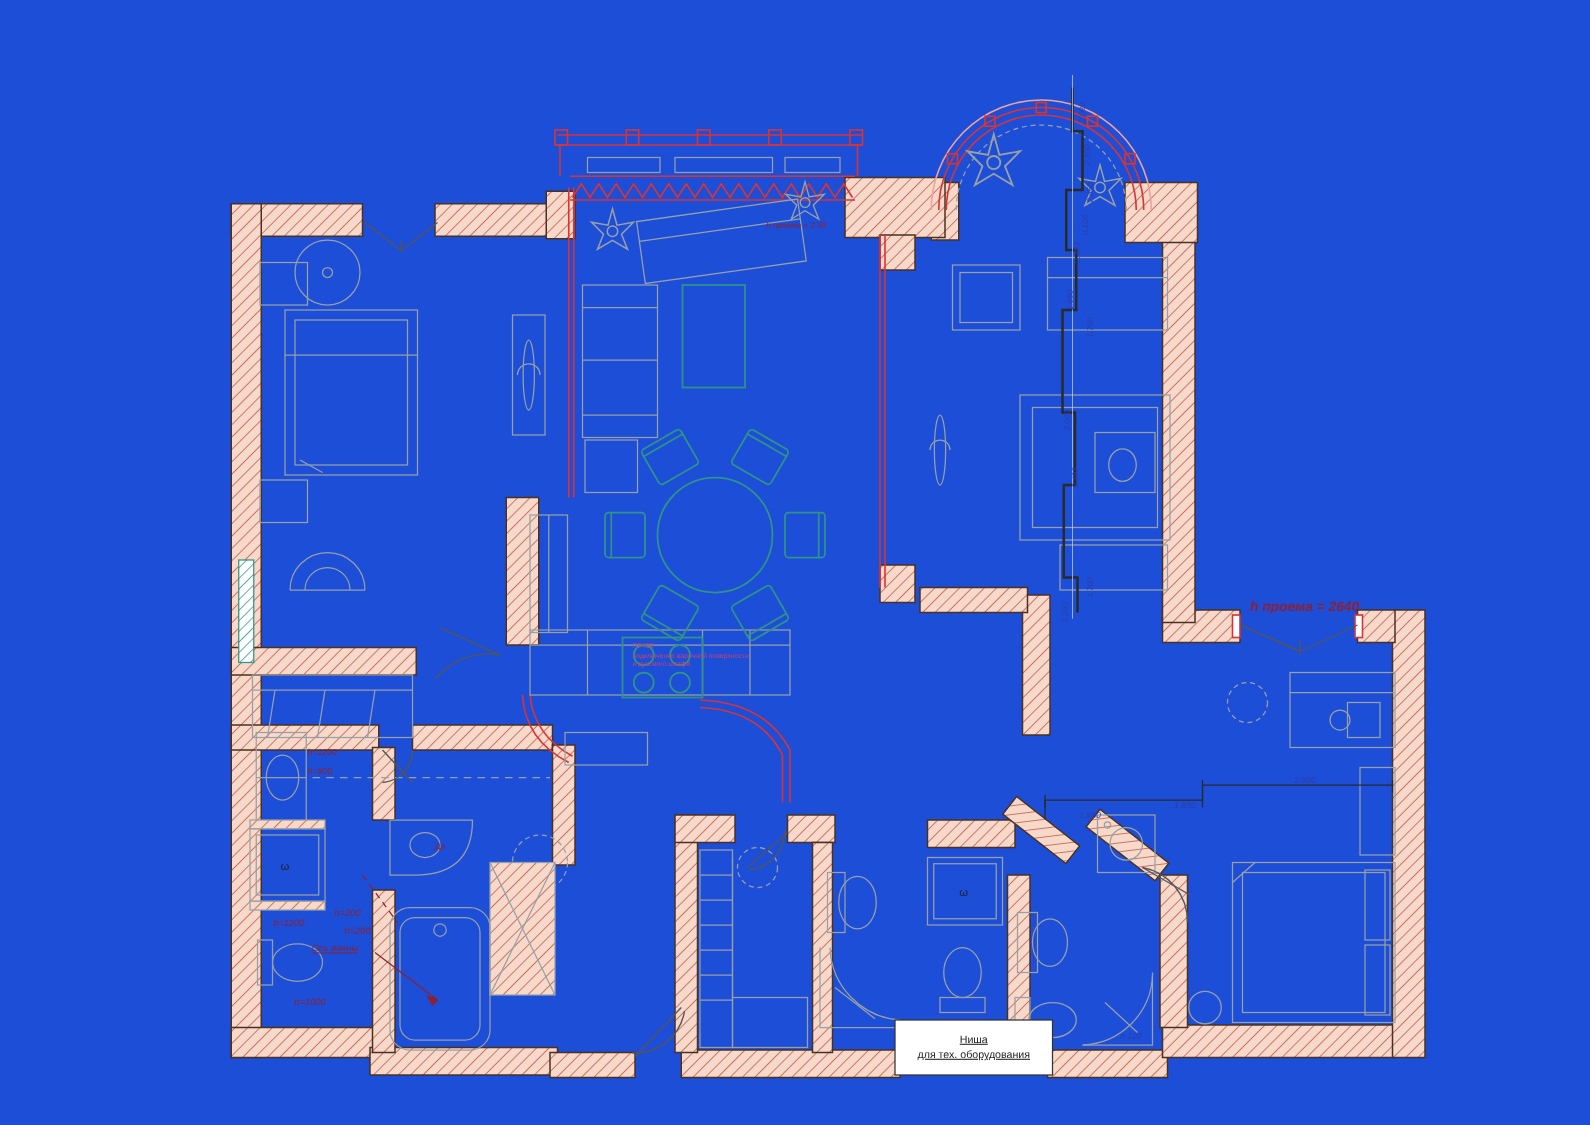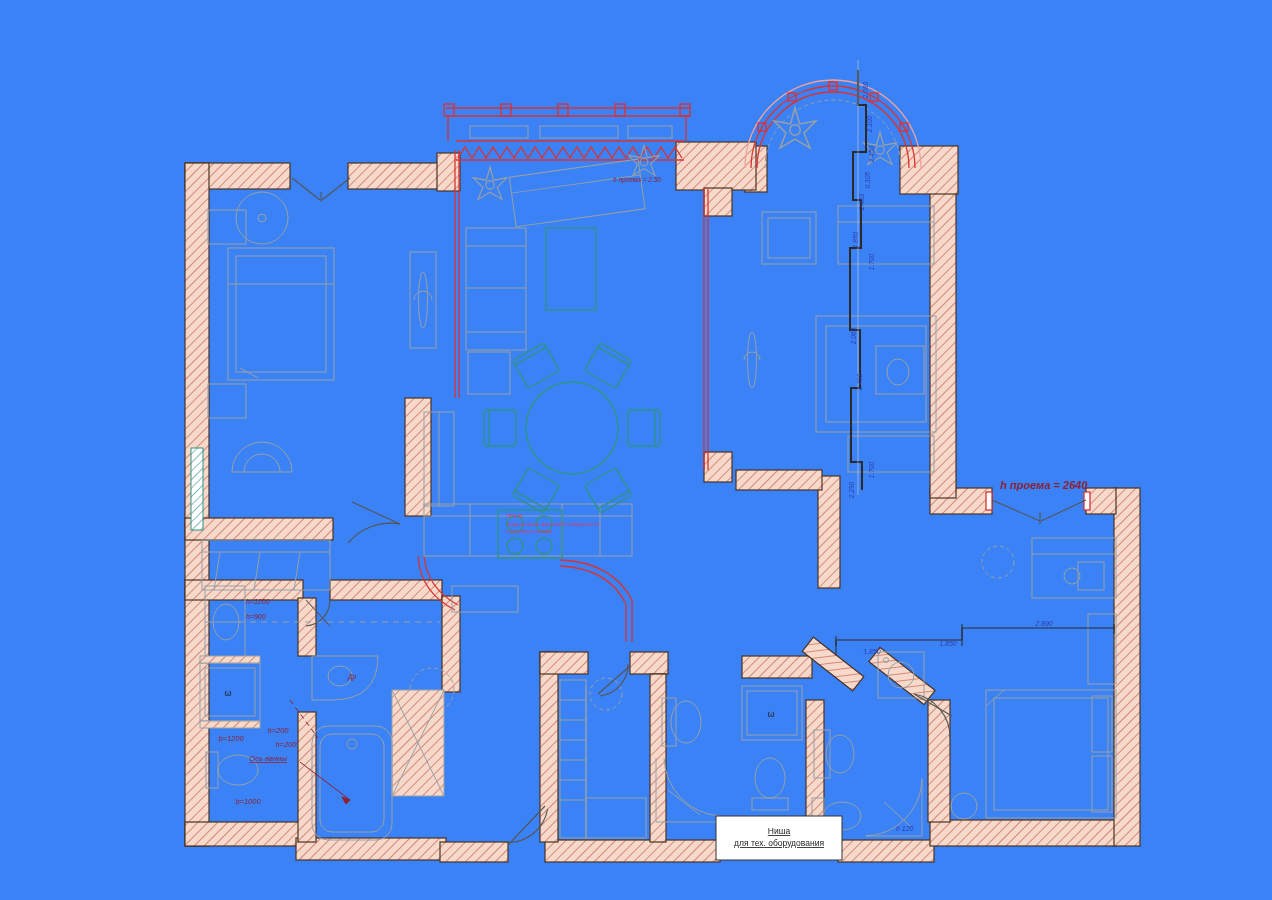--- a/index.html
+++ b/index.html
@@ -1,16 +1,16 @@
 <!DOCTYPE html>
 <html><head>
 <meta charset="utf-8">
 <style>
   html,body{margin:0;padding:0;background:#ffffff;}
-  .stage{position:relative;width:1272px;height:900px;background:#3b82f6;overflow:hidden;
+  .stage{position:relative;width:1272px;height:900px;background:#1d4ed8;overflow:hidden;
          font-family:"Liberation Sans",sans-serif;}
   svg text{font-family:"Liberation Sans",sans-serif;}
   .t-darkred{fill:#8e2030;font-style:italic;}
   .t-pink{fill:#d04070;}
   .t-blue{fill:#2b3eae;font-style:italic;}
   .t-black{fill:#222222;}
 </style>
 </head>
 <body>
 

